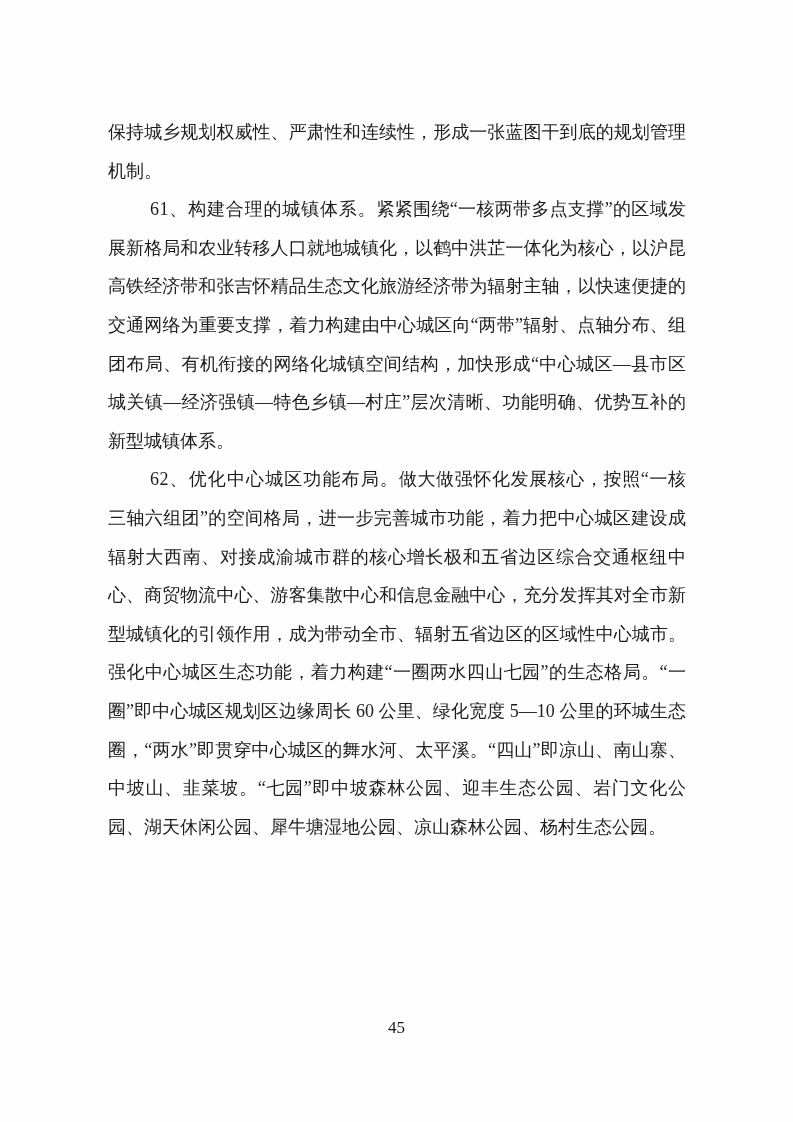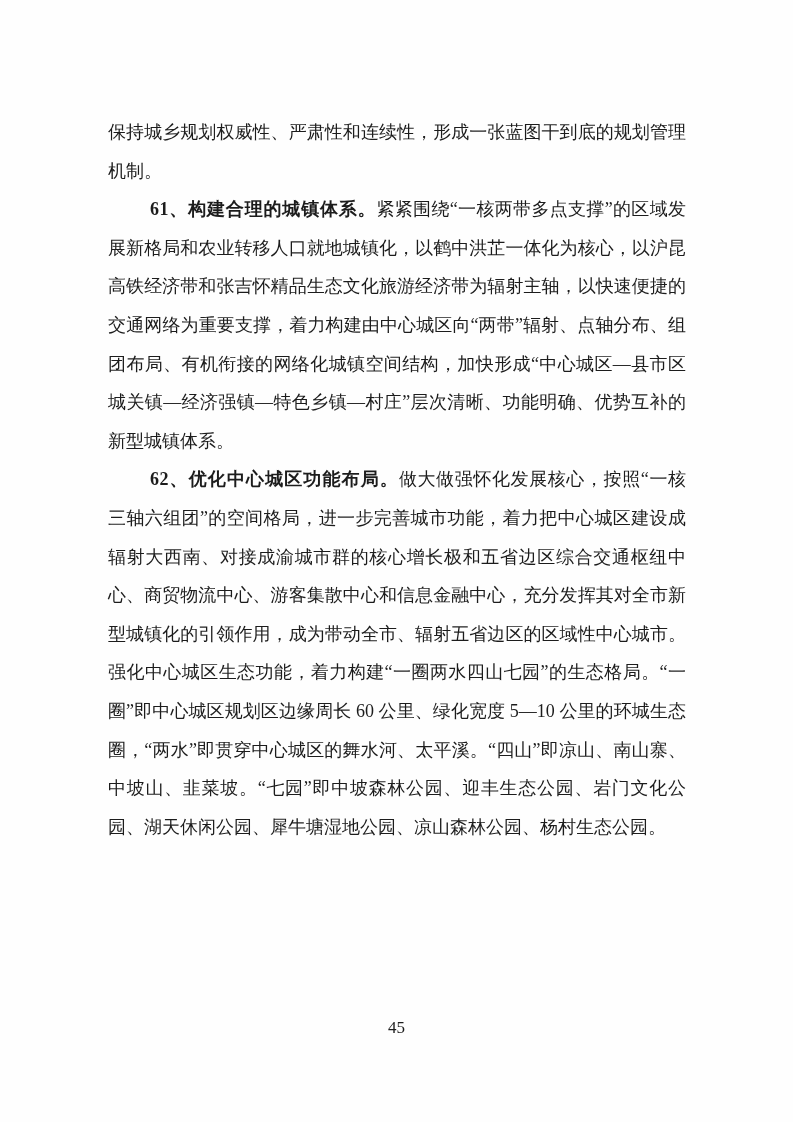--- a/index.html
+++ b/index.html
@@ -28,21 +28,21 @@
     text-justify: inter-ideograph;
   }
   .para {
     margin: 0;
     padding: 0;
   }
   .para.indent {
     text-indent: 42px;
   }
   .run.bold {
-    font-weight: 700;
+    font-weight: 400;
     letter-spacing: 0.5px;
   }
   .page-footer {
     position: absolute;
     left: 0;
     top: 1016px;
     width: 100%;
     text-align: center;
     font-size: 17px;
     line-height: 24px;

